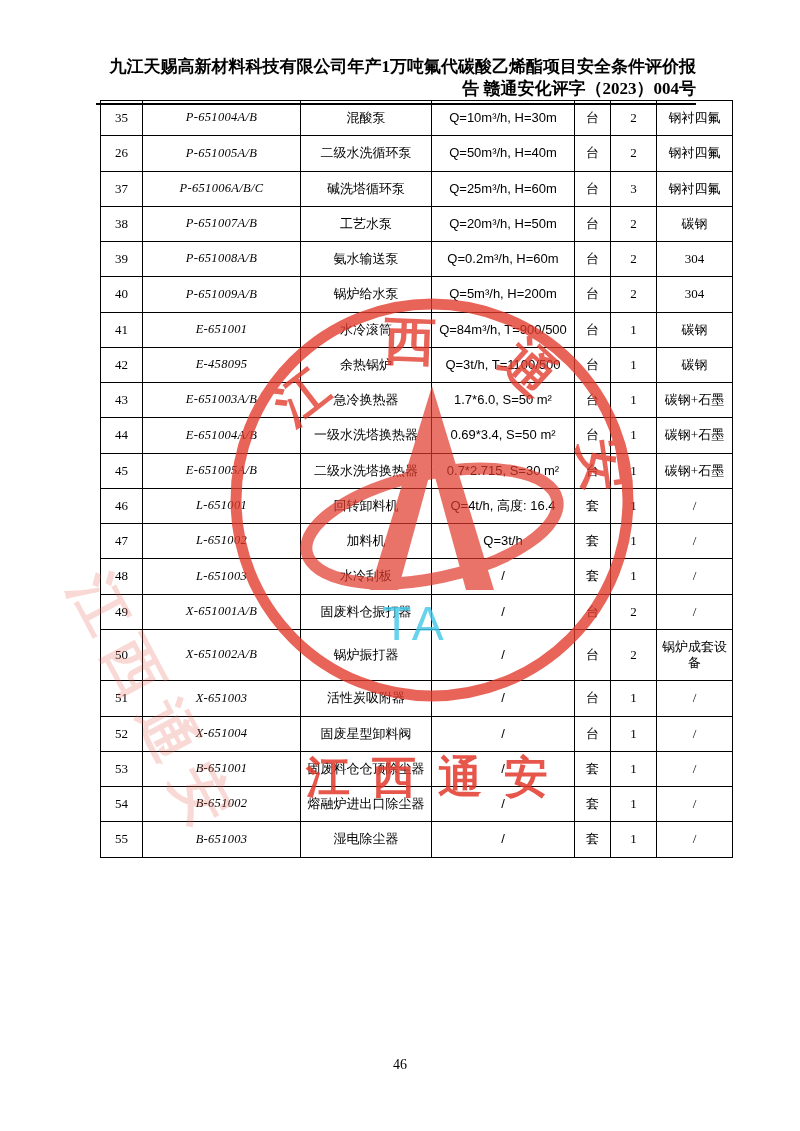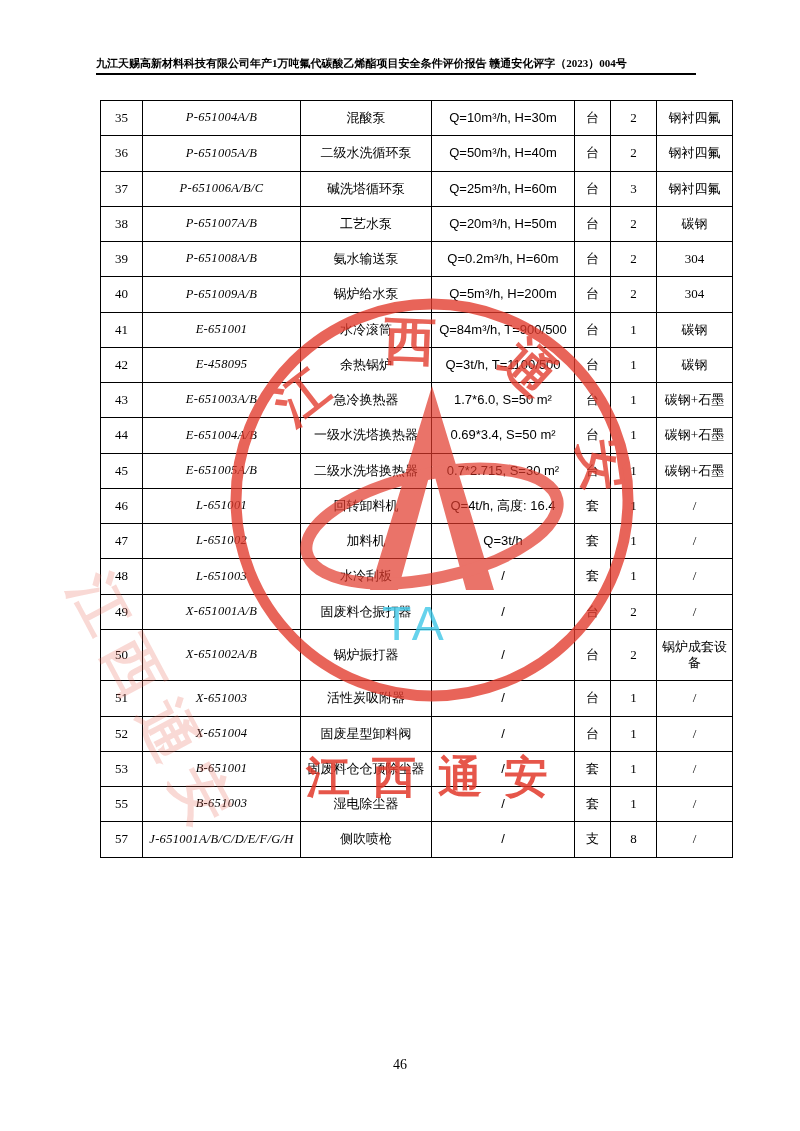--- a/index.html
+++ b/index.html
@@ -4,21 +4,21 @@
 <style>
   html,body{margin:0;padding:0;}
   body{
     width:800px;height:1131px;position:relative;background:#ffffff;
     font-family:"Liberation Serif","DejaVu Serif",serif;color:#000;
     overflow:hidden;
   }
   
   .doc-header{
     position:absolute;top:56px;left:96px;width:600px;
-    text-align:left;font-size:11px;font-weight:bold;line-height:1.3;
+    text-align:right;font-size:17px;font-weight:bold;line-height:1.3;
     padding-bottom:3px;border-bottom:2px solid #000;
   }
   
   .table-wrap{position:absolute;top:100px;left:100px;width:632px;}
   table.equip{
     border-collapse:collapse;table-layout:fixed;width:632px;
     font-size:13px;
   }
   table.equip td{
     border:1px solid #000;text-align:center;vertical-align:middle;
@@ -74,21 +74,21 @@
         <tr>
           <td class="col-no">35</td>
           <td class="col-code">P-651004A/B</td>
           <td class="col-name">混酸泵</td>
           <td class="col-spec">Q=10m³/h, H=30m</td>
           <td class="col-unit">台</td>
           <td class="col-qty">2</td>
           <td class="col-material">钢衬四氟</td>
         </tr>
         <tr>
-          <td class="col-no">36</td>
+          <td class="col-no">26</td>
           <td class="col-code">P-651005A/B</td>
           <td class="col-name">二级水洗循环泵</td>
           <td class="col-spec">Q=50m³/h, H=40m</td>
           <td class="col-unit">台</td>
           <td class="col-qty">2</td>
           <td class="col-material">钢衬四氟</td>
         </tr>
         <tr>
           <td class="col-no">37</td>
           <td class="col-code">P-651006A/B/C</td>
@@ -236,35 +236,35 @@
         <tr>
           <td class="col-no">53</td>
           <td class="col-code">B-651001</td>
           <td class="col-name">固废料仓仓顶除尘器</td>
           <td class="col-spec">/</td>
           <td class="col-unit">套</td>
           <td class="col-qty">1</td>
           <td class="col-material">/</td>
         </tr>
         <tr>
+          <td class="col-no">54</td>
+          <td class="col-code">B-651002</td>
+          <td class="col-name">熔融炉进出口除尘器</td>
+          <td class="col-spec">/</td>
+          <td class="col-unit">套</td>
+          <td class="col-qty">1</td>
+          <td class="col-material">/</td>
+        </tr>
+        <tr>
           <td class="col-no">55</td>
           <td class="col-code">B-651003</td>
           <td class="col-name">湿电除尘器</td>
           <td class="col-spec">/</td>
           <td class="col-unit">套</td>
           <td class="col-qty">1</td>
-          <td class="col-material">/</td>
-        </tr>
-        <tr>
-          <td class="col-no">57</td>
-          <td class="col-code">J-651001A/B/C/D/E/F/G/H</td>
-          <td class="col-name">侧吹喷枪</td>
-          <td class="col-spec">/</td>
-          <td class="col-unit">支</td>
-          <td class="col-qty">8</td>
           <td class="col-material">/</td>
         </tr>
       </tbody>
   </table>
 </div>
 
 <svg class="wm stamp" viewBox="0 0 420 420" xmlns="http://www.w3.org/2000/svg">
   <circle cx="210" cy="210" r="196" fill="none" stroke="#e2392b" stroke-width="11"></circle>
   <defs>
     <path id="arc-top" d="M 52,228 A 158,158 0 1 1 368,228" fill="none"></path>

